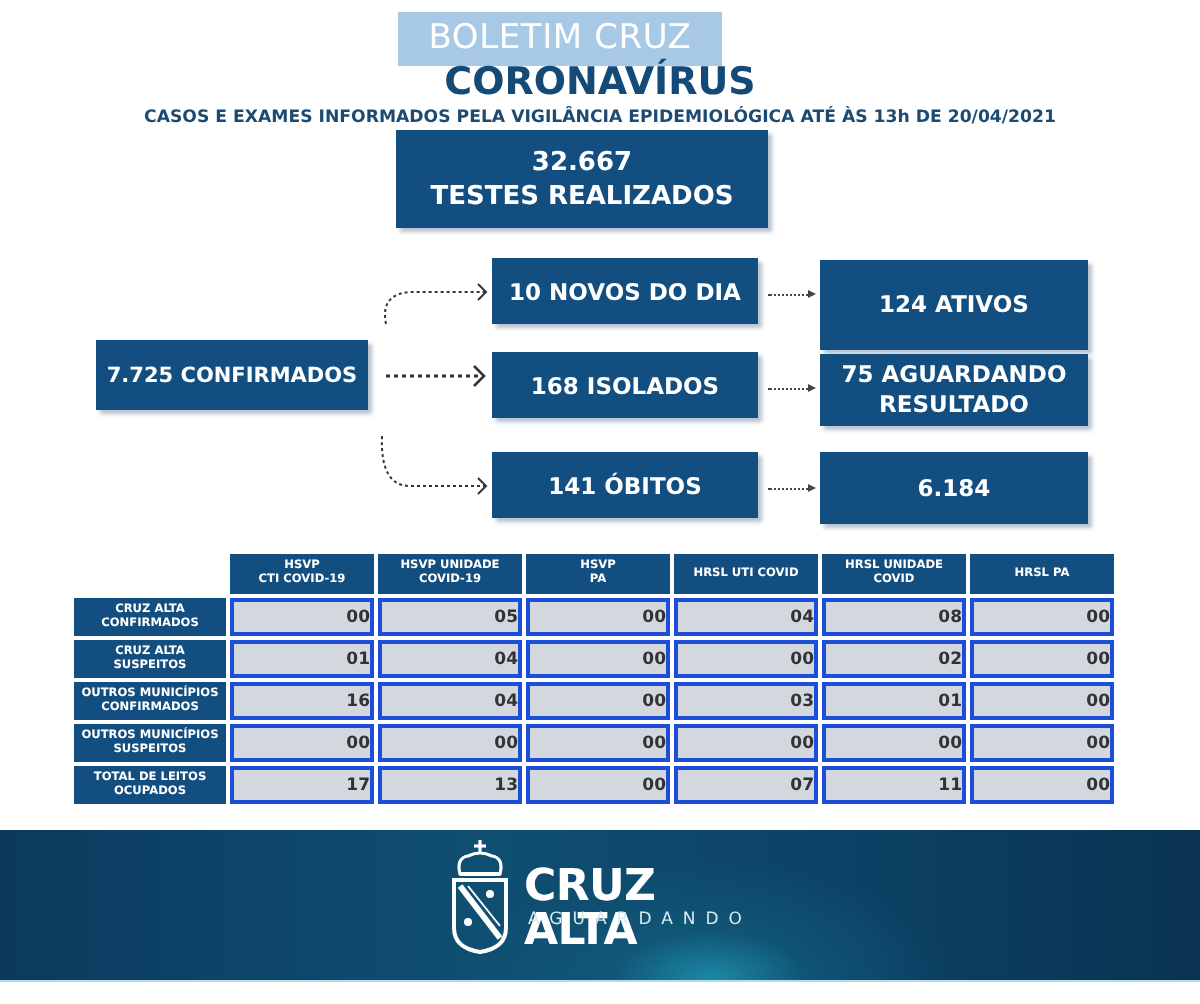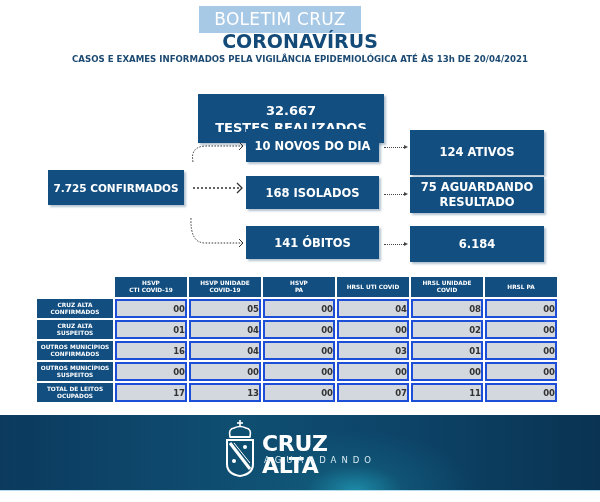--- a/index.html
+++ b/index.html
@@ -1,21 +1,21 @@
 <!DOCTYPE html>
 <html><head>
 <meta charset="utf-8">
 <style>
   * { box-sizing: border-box; margin: 0; padding: 0; }
   body { width: 600px; height: 502px; background: #ffffff; font-family: "DejaVu Sans", sans-serif; position: relative; overflow: hidden; }
   .title-banner { position: absolute; left: 199px; top: 6px; width: 162px; height: 27px; background: #a8c9e6; color: #fff; font-size: 17px; text-align: center; line-height: 27px; letter-spacing: 0.3px; }
   .subtitle { position: absolute; left: 0; top: 30px; width: 600px; text-align: center; font-size: 19px; font-weight: bold; color: #134a78; }
   .caption { position: absolute; left: 0; top: 54px; width: 600px; text-align: center; font-size: 8.6px; font-weight: bold; color: #1c4a72; }
   .box { position: absolute; background: #124e80; color: #fff; font-weight: bold; text-align: center; box-shadow: 2px 2px 2px rgba(40,80,120,0.35); display: flex; flex-direction: column; justify-content: center; align-items: center; }
-  .tests { left: 198px; top: 94px; width: 186px; height: 49px; font-size: 13px; line-height: 17px; }
+  .tests { left: 198px; top: 65px; width: 186px; height: 49px; font-size: 13px; line-height: 17px; }
   .conf { left: 48px; top: 170px; width: 136px; height: 35px; font-size: 10.5px; }
   .mid { left: 246px; width: 133px; height: 33px; font-size: 11.5px; }
   .right { left: 410px; width: 134px; font-size: 11.5px; line-height: 15px; }
   .arrow-sm { position: absolute; left: 384px; width: 22px; border-top: 1px dotted #444; height: 0; }
   .arrow-sm::after { content: ""; position: absolute; right: -2px; top: -3px; border-left: 4px solid #444; border-top: 2.5px solid transparent; border-bottom: 2.5px solid transparent; }
   svg.connectors { position: absolute; left: 0; top: 0; }
   table.beds { position: absolute; left: 35px; top: 275px; border-collapse: separate; border-spacing: 2px; }
   table.beds th { background: #124e80; color: #fff; font-size: 5.8px; font-weight: bold; height: 20px; line-height: 7px; text-align: center; }
   table.beds th.corner { background: transparent; }
   table.beds th.rowh { width: 76px; height: 19px; }

